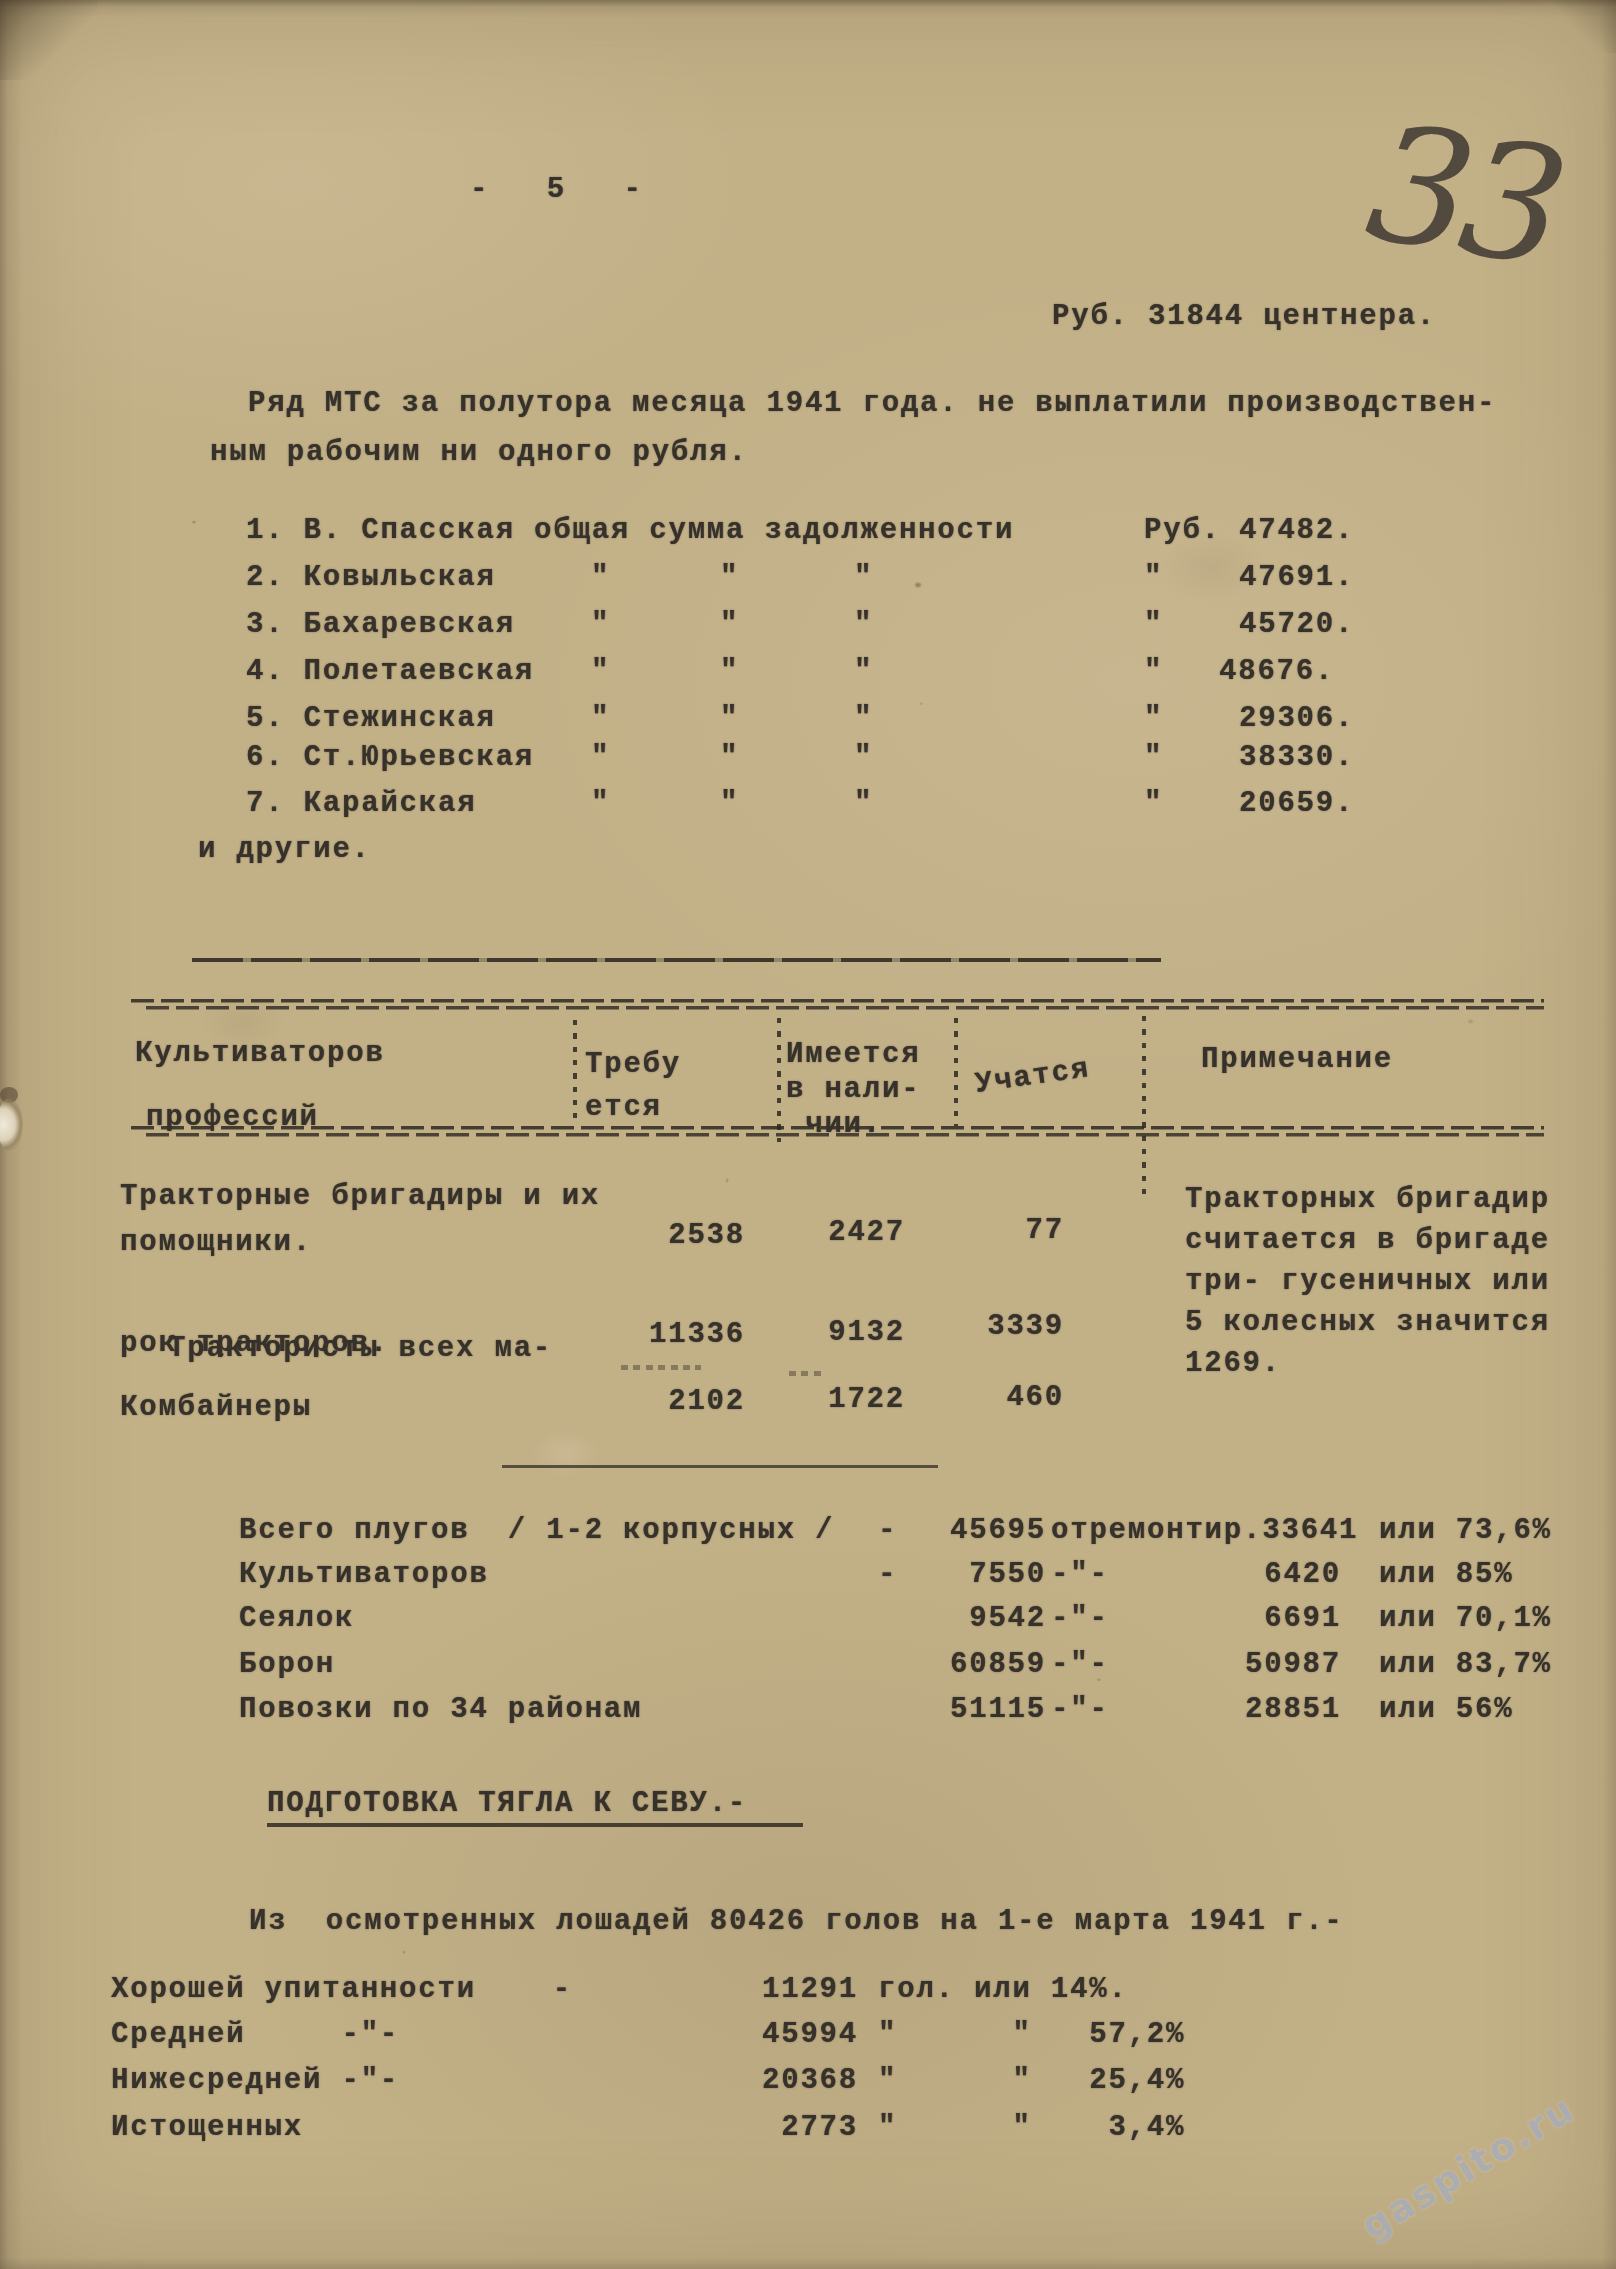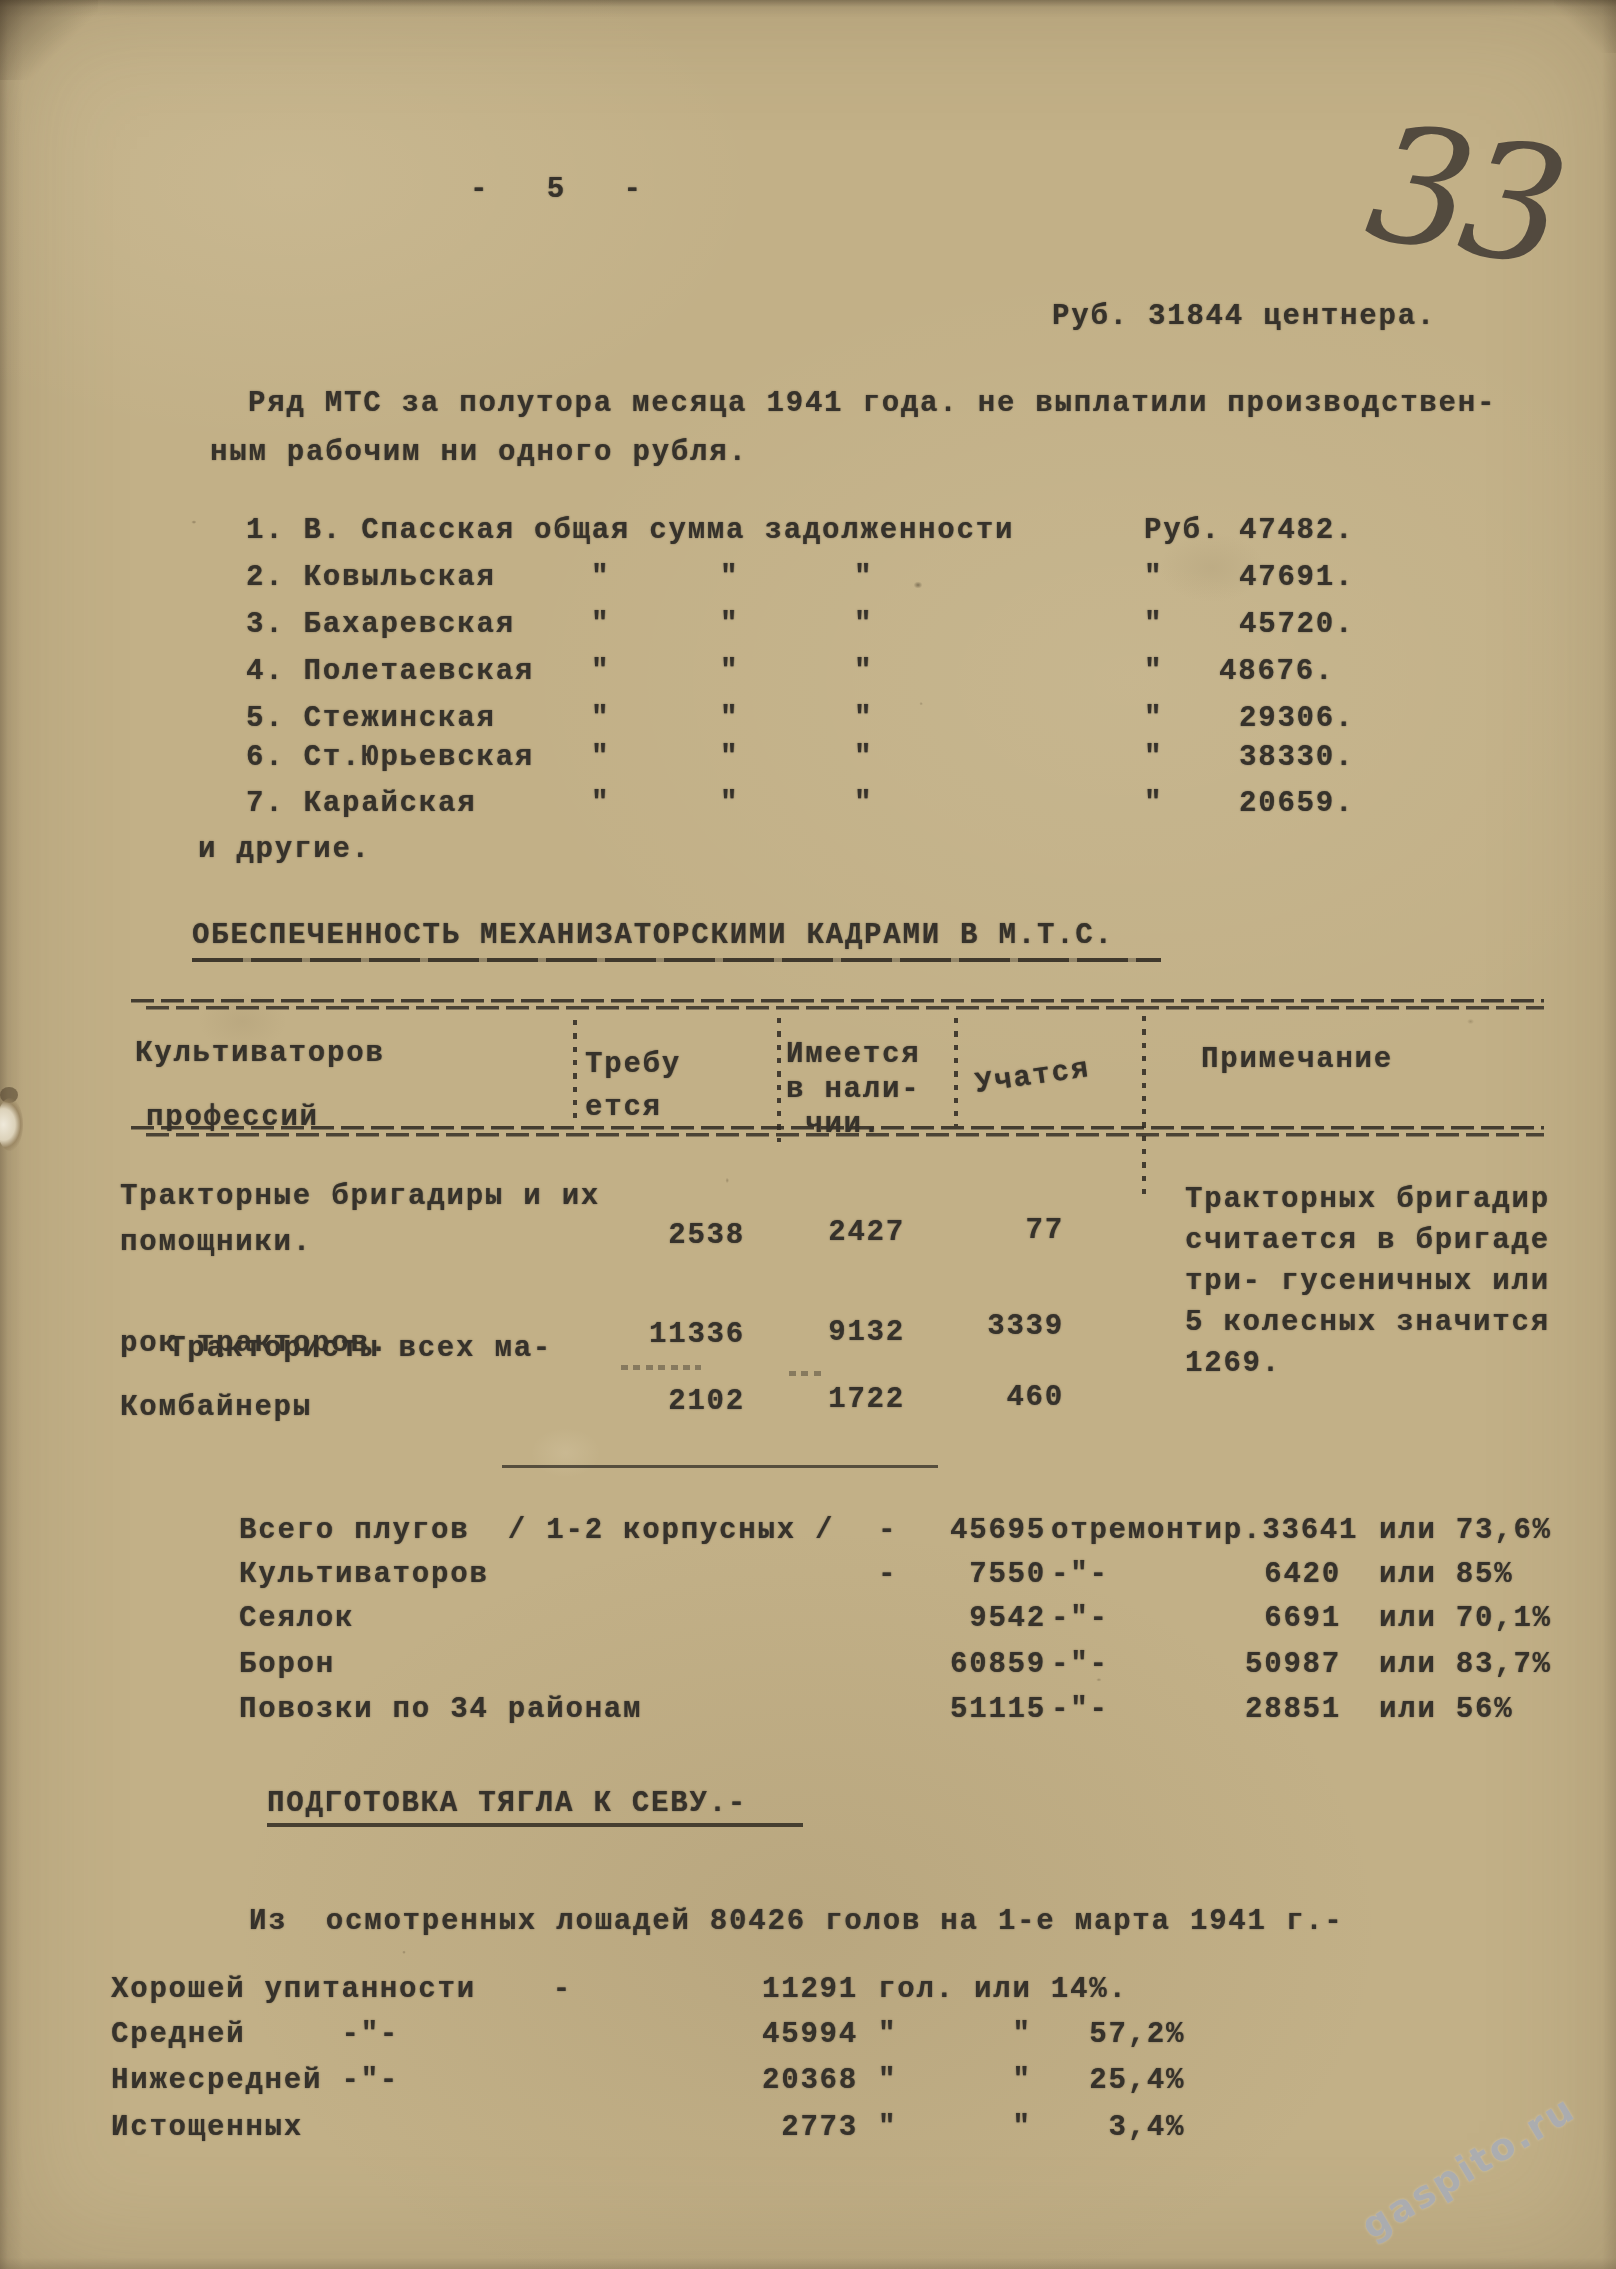--- a/index.html
+++ b/index.html
@@ -133,21 +133,20 @@
       <span class="t" style="left:0;top:273px;">7. Карайская</span>
       <span class="t" style="left:345px;top:273px;">"</span>
       <span class="t" style="left:474px;top:273px;">"</span>
       <span class="t" style="left:608px;top:273px;">"</span>
       <span class="t" style="left:898px;top:273px;">"</span>
       <span class="t" style="left:993px;top:273px;">20659.</span>
     </div>
   </div>
   <div class="t" style="left:198px;top:833px;">и другие.</div>
 
-  <div class="t" style="left:192px;top:919px;">ОБЕСПЕЧЕННОСТЬ МЕХАНИЗАТОРСКИМИ КАДРАМИ В М.Т.С.</div>
   <div class="u1" style="left:192px;top:958px;width:969px;"></div>
 
   <div>
     <div class="rule-double" style="left:131px;top:998px;width:1413px;"></div>
     <div class="rule-double" style="left:131px;top:1125px;width:1413px;"></div>
     <div class="vdots" style="left:573px;top:1020px;height:105px;"></div>
     <div class="vdots" style="left:777px;top:1018px;height:124px;"></div>
     <div class="vdots" style="left:954px;top:1018px;height:108px;"></div>
     <div class="vdots" style="left:1142px;top:1016px;height:182px;"></div>
 

